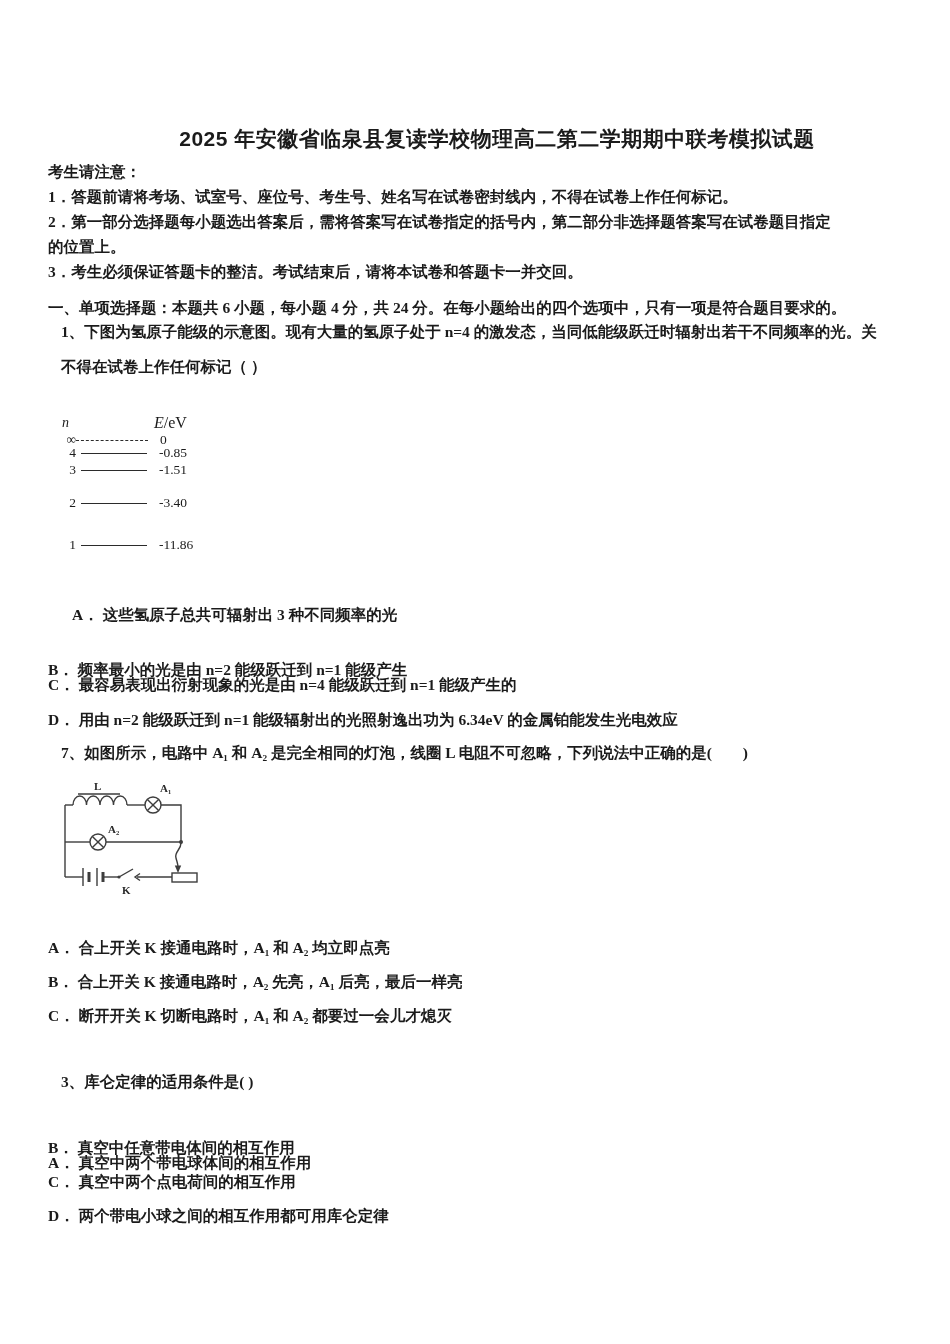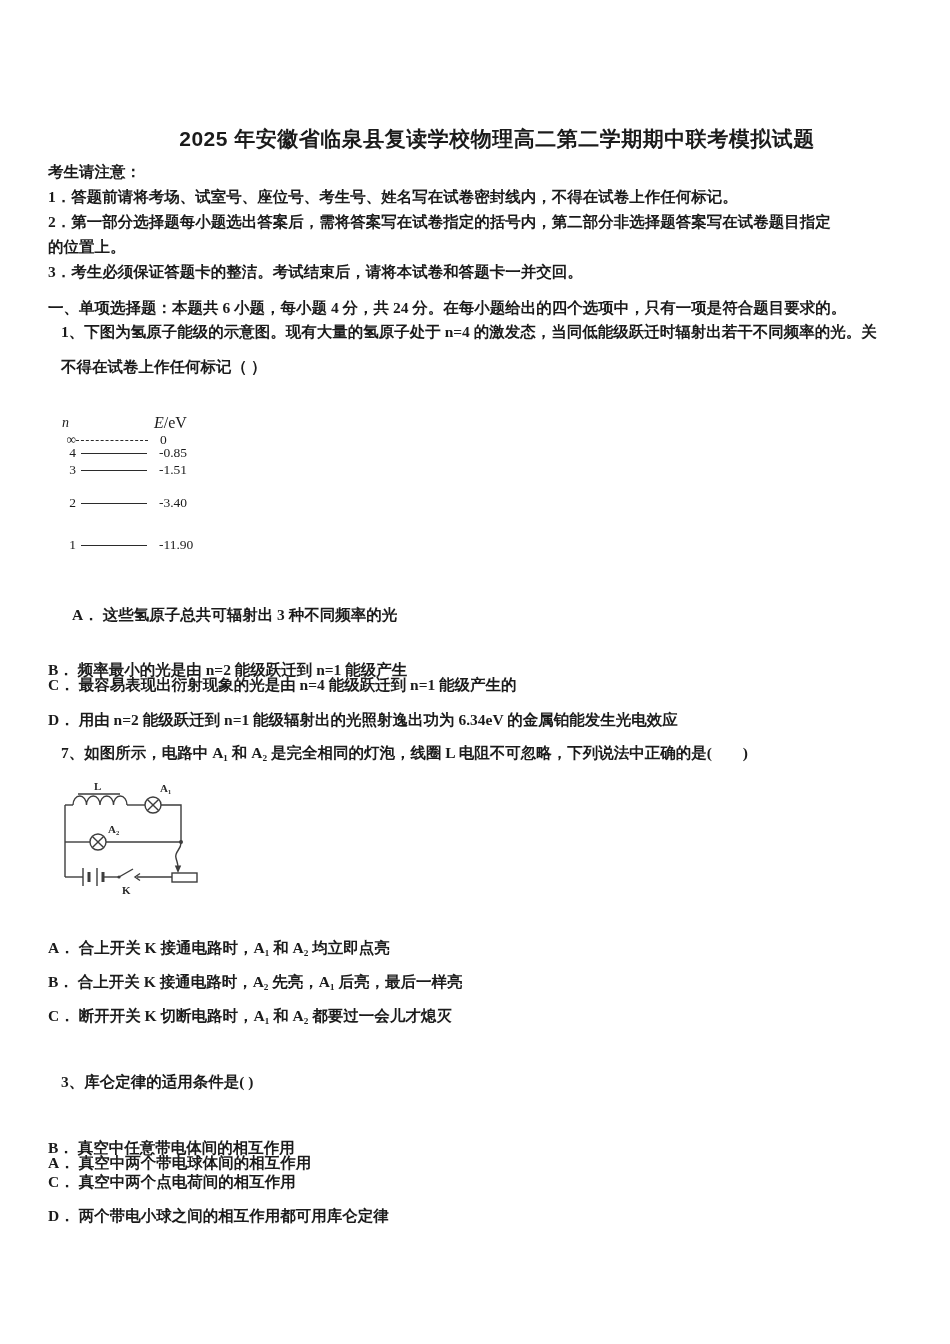--- a/index.html
+++ b/index.html
@@ -85,21 +85,21 @@
       <span class="ed-e">-1.51</span>
     </div>
     <div class="ed-row" style="top:494px;">
       <span class="ed-n">2</span>
       <span class="ed-line"></span>
       <span class="ed-e">-3.40</span>
     </div>
     <div class="ed-row" style="top:536px;">
       <span class="ed-n">1</span>
       <span class="ed-line"></span>
-      <span class="ed-e">-11.90</span>
+      <span class="ed-e">-11.86</span>
     </div>
   </div>
 
   <div class="opt" style="top:604px;margin-left:24px;"><span class="opt-label">A．</span><span>这些氢原子总共可辐射出 3 种不同频率的光</span></div>
   <div class="opt" style="top:639px;margin-top:20px;"><span class="opt-label">B．</span><span>频率最小的光是由 n=2 能级跃迁到 n=1 能级产生</span></div>
   <div class="opt" style="top:674px;"><span class="opt-label">C．</span><span>最容易表现出衍射现象的光是由 n=4 能级跃迁到 n=1 能级产生的</span></div>
   <div class="opt" style="top:709px;"><span class="opt-label">D．</span><span>用由 n=2 能级跃迁到 n=1 能级辐射出的光照射逸出功为 6.34eV 的金属铂能发生光电效应</span></div>
 
   <div class="stem" style="top:742px;">7、如图所示，电路中 A₁ 和 A₂ 是完全相同的灯泡，线圈 L 电阻不可忽略，下列说法中正确的是(　　)</div>
 

